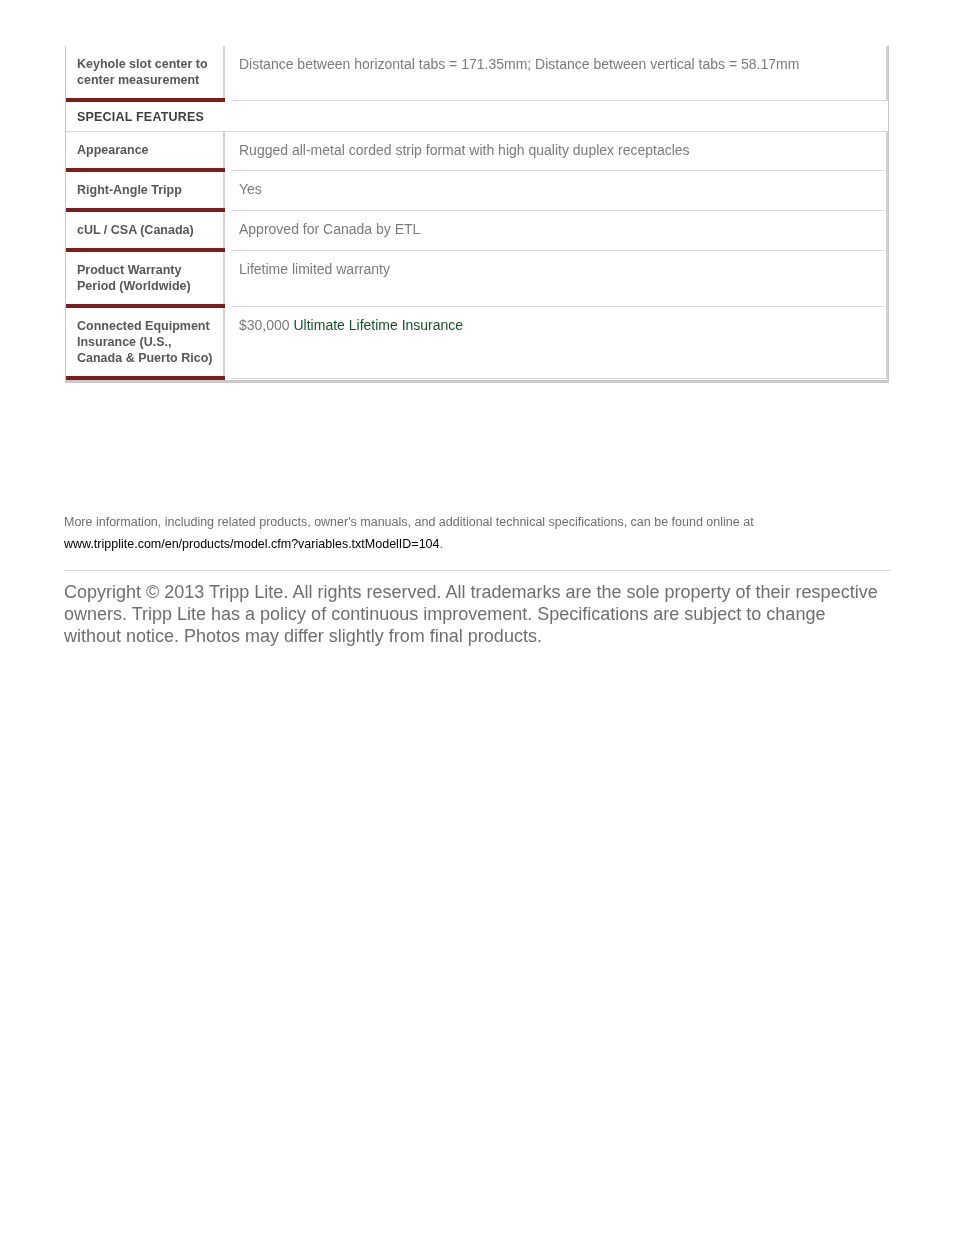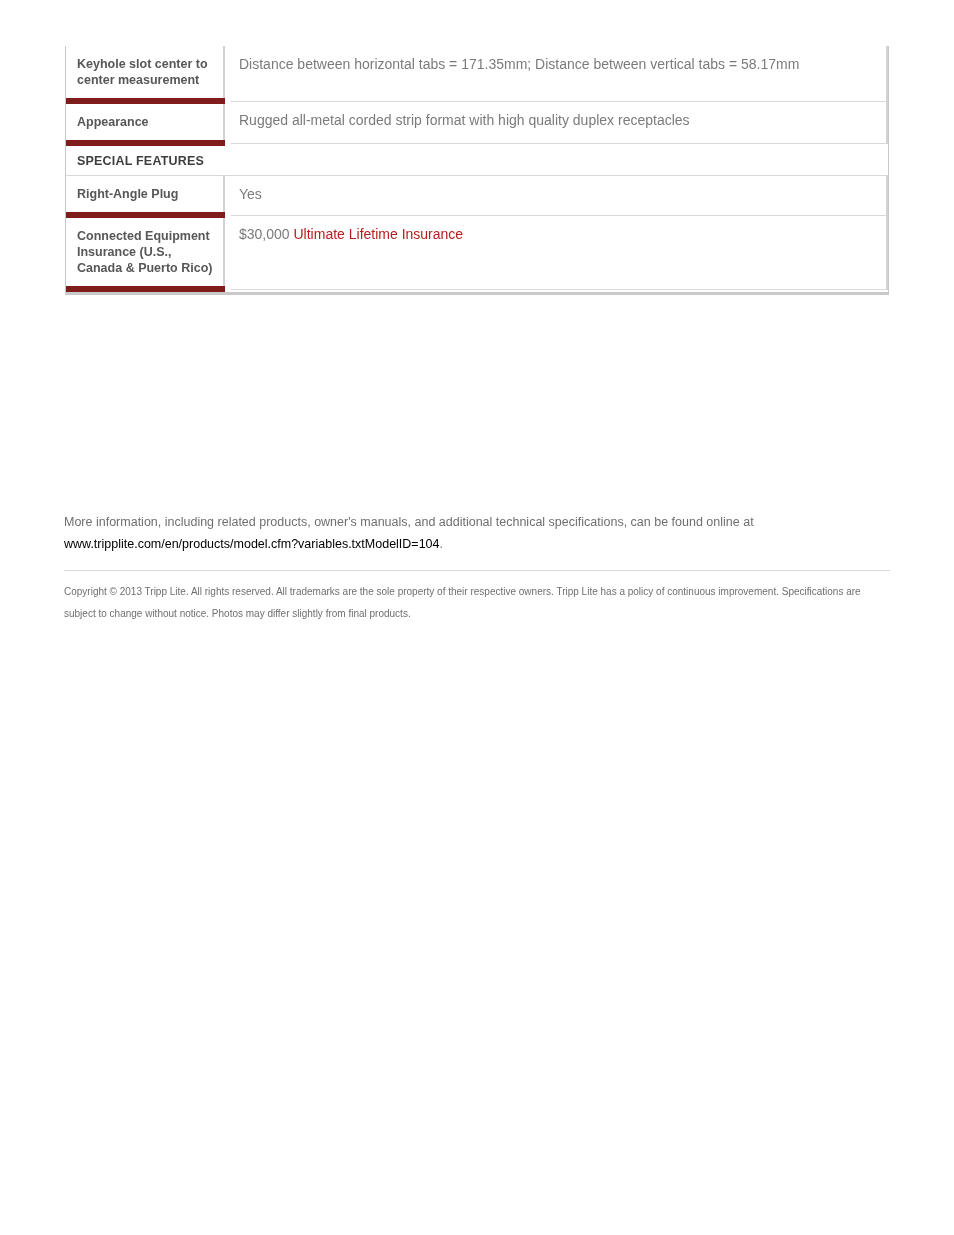--- a/index.html
+++ b/index.html
@@ -39,21 +39,21 @@
     padding: 0;
   }
   td.label-cell {
     width: 158px;
     padding: 10px 10px 10px 11px;
     font-size: 12.5px;
     font-weight: bold;
     color: #575757;
     line-height: 16px;
     border-right: 2px solid #d2d2d2;
-    border-bottom: 6px solid #7f1d1d;
+    border-bottom: 4px solid #7f1d1d;
     box-sizing: border-box;
   }
   td.spacer-cell {
     width: 6px;
     border: 0;
     padding: 0;
   }
   td.value-cell {
     padding: 10px 10px 10px 8px;
     font-size: 14px;
@@ -70,21 +70,21 @@
     padding: 8px 10px 7px 11px;
     font-size: 12.5px;
     font-weight: bold;
     color: #3f3f3f;
     letter-spacing: 0.2px;
     border-bottom: 1px solid #d9d9d9;
     box-sizing: border-box;
   }
 
   a.inline-link {
-    color: #b91c1c;
+    color: #14532d;
     text-decoration: none;
   }
 
   
   .footer-info {
     position: absolute;
     left: 64px;
     top: 511px;
     width: 828px;
     font-size: 12.5px;
@@ -101,48 +101,58 @@
     top: 570px;
     width: 826px;
     height: 1px;
     background: #d8d8d8;
   }
   .footer-copyright {
     position: absolute;
     left: 64px;
     top: 581px;
     width: 820px;
-    font-size: 10px;
+    font-size: 18px;
     color: #6f6f6f;
     line-height: 22px;
   }
 </style>
 </head>
 <body>
 
 <div class="spec-table-wrap">
   <table class="spec-table">
     <tbody id="spec-body">
         <tr class="spec-row">
           <td class="label-cell">Keyhole slot center to center measurement</td>
           <td class="spacer-cell"></td>
           <td class="value-cell">Distance between horizontal tabs = 171.35mm; Distance between vertical tabs = 58.17mm</td>
         </tr>
         <tr class="spec-row">
+          <td class="section-cell" colspan="3">SPECIAL FEATURES</td>
+        </tr>
+        <tr class="spec-row">
           <td class="label-cell">Appearance</td>
           <td class="spacer-cell"></td>
           <td class="value-cell">Rugged all-metal corded strip format with high quality duplex receptacles</td>
         </tr>
         <tr class="spec-row">
-          <td class="section-cell" colspan="3">SPECIAL FEATURES</td>
+          <td class="label-cell">Right-Angle Tripp</td>
+          <td class="spacer-cell"></td>
+          <td class="value-cell">Yes</td>
         </tr>
         <tr class="spec-row">
-          <td class="label-cell">Right-Angle Plug</td>
+          <td class="label-cell">cUL / CSA (Canada)</td>
           <td class="spacer-cell"></td>
-          <td class="value-cell">Yes</td>
+          <td class="value-cell">Approved for Canada by ETL</td>
+        </tr>
+        <tr class="spec-row">
+          <td class="label-cell">Product Warranty Period (Worldwide)</td>
+          <td class="spacer-cell"></td>
+          <td class="value-cell">Lifetime limited warranty</td>
         </tr>
         <tr class="spec-row">
           <td class="label-cell">Connected Equipment Insurance (U.S., Canada &amp; Puerto Rico)</td>
           <td class="spacer-cell"></td>
           <td class="value-cell"><span>$30,000 </span><a class="inline-link" href="#">Ultimate Lifetime Insurance</a></td>
         </tr>
       </tbody>
   </table>
 </div>
 

